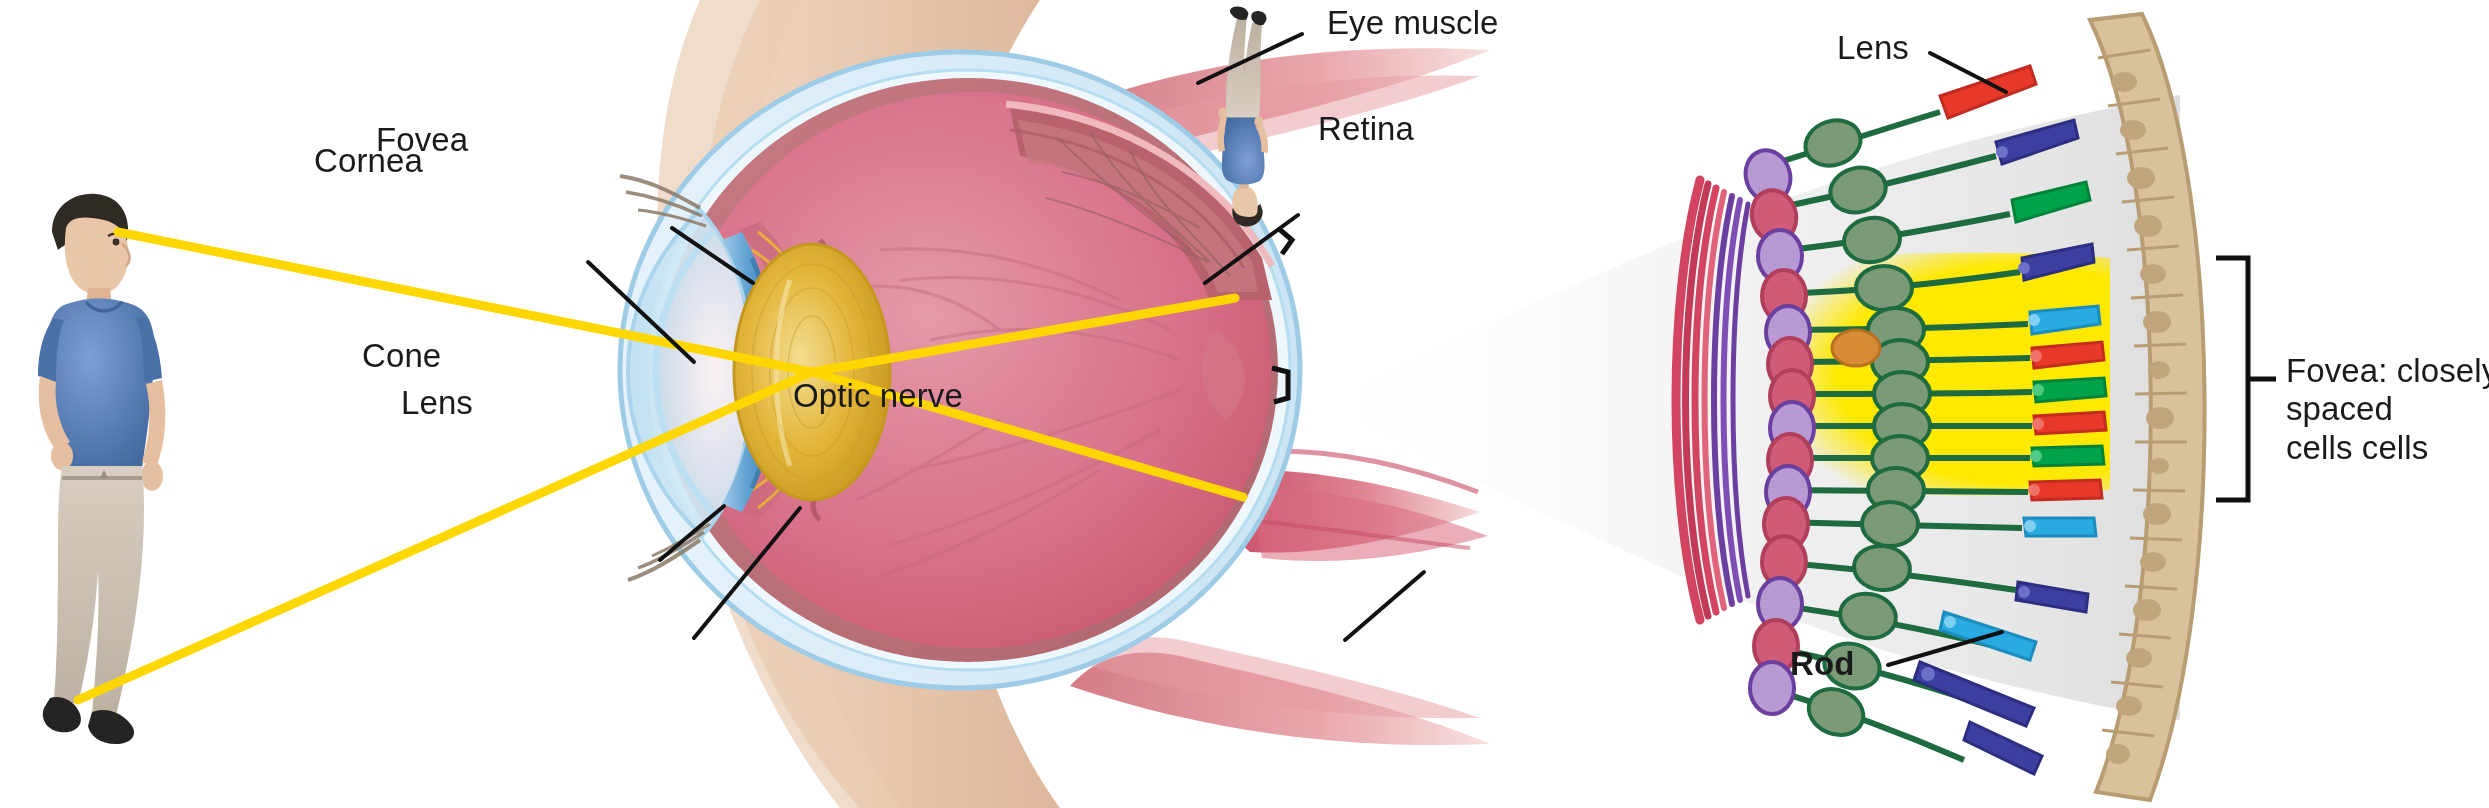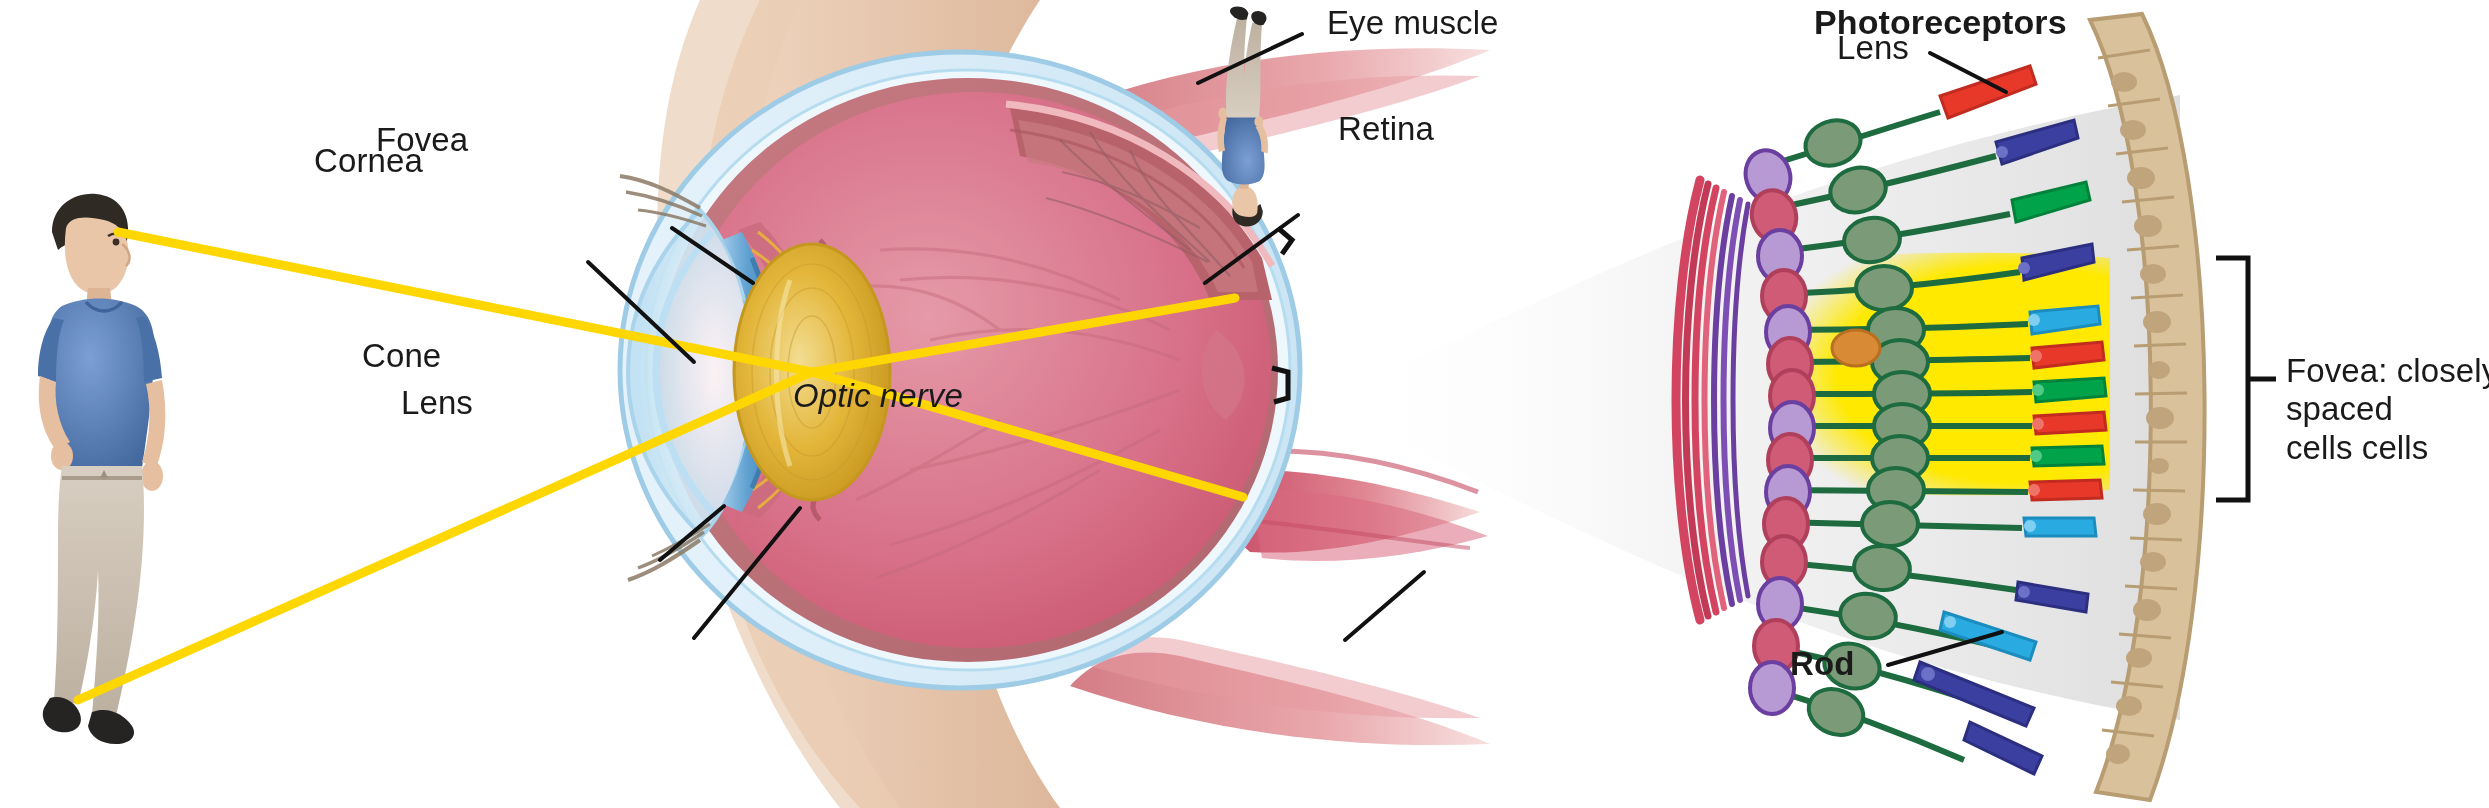--- a/index.html
+++ b/index.html
@@ -439,29 +439,28 @@
     <path d="M1888 665 L2002 632"></path>
   </g>
 </svg>
 
 <div class="lbl" style="left:1327px;top:4px;">Eye muscle</div>
 
 <div class="lbl" style="left:376px;top:121px;">Fovea</div>
 
 <div class="lbl" style="left:302px;top:142px;margin-left:12px;">Cornea</div>
 
-<div class="lbl" style="left:1318px;top:110px;margin-left:20px;">Retina</div>
+<div class="lbl" style="left:1318px;top:110px;">Retina</div>
 
 <div class="lbl" style="left:362px;top:337px;">Cone</div>
 
 <div class="lbl" style="left:392px;top:384px;margin-left:9px;">Lens</div>
 
-<div class="lbl" style="left:793px;top:377px;font-style:italic;">Optic nerve</div>
-
-<div class="lbl bold" style="left:1814px;top:3px;">Photoreceptors</div>
+<div class="lbl" style="left:793px;top:377px;">Optic nerve</div>
+
 
 <div class="lbl" style="left:1837px;top:29px;">Lens</div>
 
 <div class="lbl" style="left:1790px;top:645px;font-weight:bold;">Rod</div>
 
 <div class="lbl two" style="left:2286px;top:352px;width:220px;">
   <span>Fovea: closely spaced</span><br>
   <span>cells cells</span>
 </div>
 

